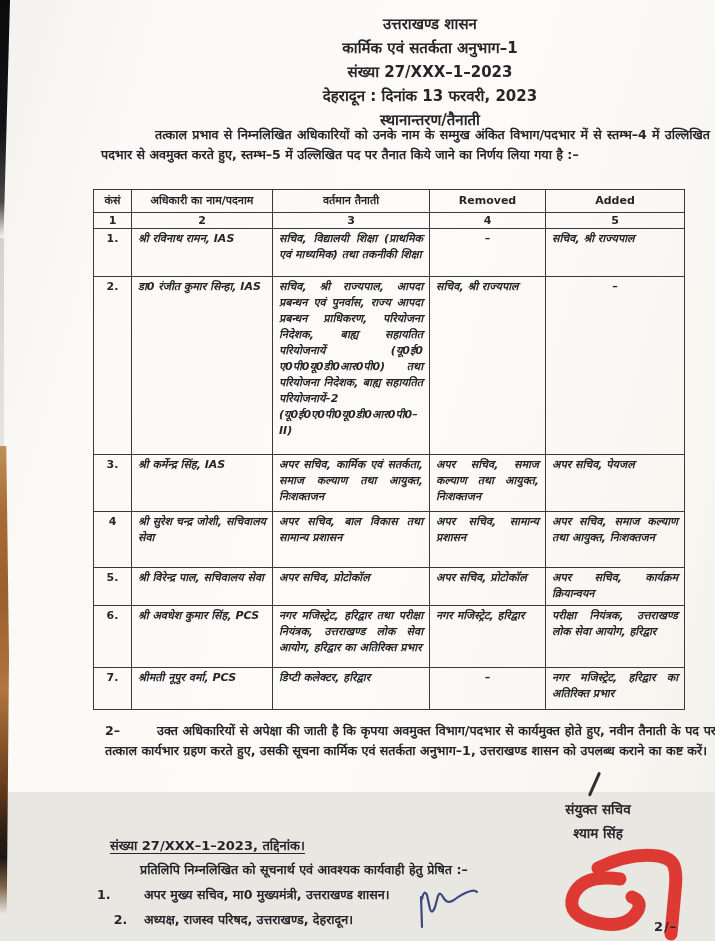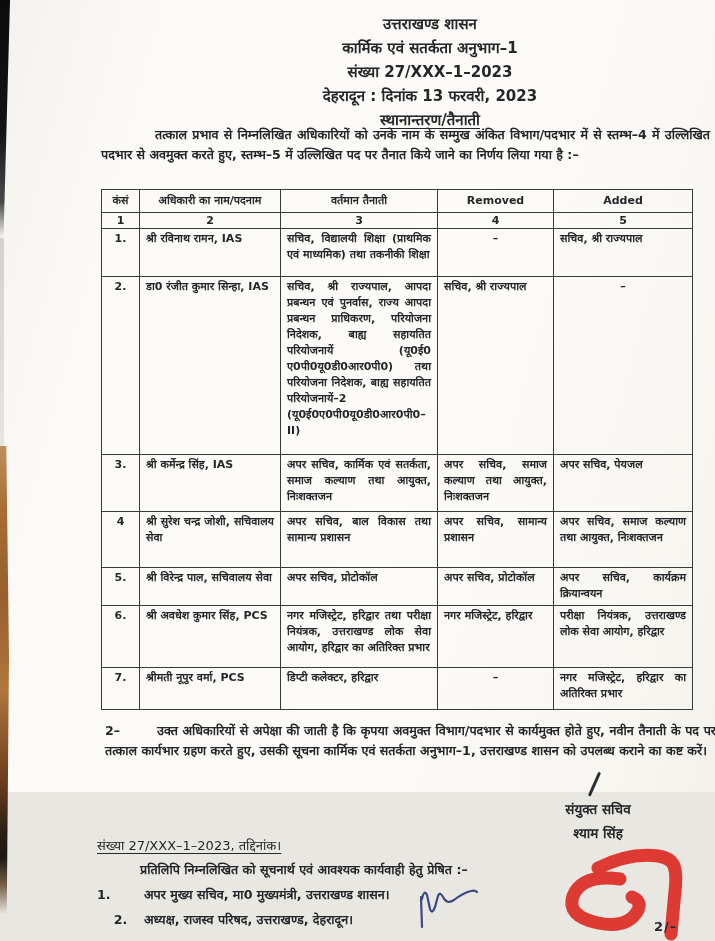--- a/index.html
+++ b/index.html
@@ -18,41 +18,41 @@
   .edge{position:absolute;left:0;}
   .edge-dark{top:0;width:10px;height:238px;
     background:linear-gradient(to bottom,#0b0b0c 0%,#141416 55%,#4a4a4c 85%,rgba(120,120,120,0) 100%);
     clip-path:polygon(0 0,100% 0,35% 100%,0 100%);}
   .edge-mid{top:238px;width:4px;height:210px;background:linear-gradient(to bottom,#b9b6ae,#d8d5cd);opacity:.55;}
   .edge-wood{top:446px;width:9px;height:468px;
     background:linear-gradient(to bottom,#c09059 0%,#a86b33 14%,#9a5f2c 32%,#b0763c 52%,#6b3d1d 72%,#2e2013 82%,#1d1713 88%,#7a6148 94%,rgba(205,196,180,0) 100%);
     clip-path:polygon(0 0,70% 0,100% 45%,75% 100%,0 100%);}
 
   .doc-header{position:absolute;top:12px;left:152px;width:556px;text-align:center;line-height:24px;font-weight:700;font-size:15px;}
-  .doc-header .l5{text-decoration:underline;text-underline-offset:3px;}
+  .doc-header .l5{text-underline-offset:3px;}
 
   .para{font-size:12.6px;line-height:20px;font-weight:600;text-align:justify;}
   .para1{position:absolute;top:121px;left:97px;width:609px;text-indent:54px;margin:4px;}
   .para2{position:absolute;top:713px;left:97px;width:611px;margin:8px;}
   .para2 .pnum{display:inline-block;width:52px;text-indent:0;font-weight:700;}
 
-  table.gov{position:absolute;top:189px;left:101px;width:591px;border-collapse:collapse;table-layout:fixed;}
+  table.gov{position:absolute;top:189px;left:93px;width:591px;border-collapse:collapse;table-layout:fixed;}
   table.gov td,table.gov th{border:1.2px solid #3a3a3e;vertical-align:top;padding:2px 6px;
     font-size:11px;line-height:16px;font-weight:600;}
   table.gov th{font-weight:700;text-align:center;padding:3px 2px;}
   td.sno{text-align:center;padding-left:2px;padding-right:2px;}
-  td.just{text-align:justify;}
+  td.just{text-align:justify;font-style:italic;}
   td.center{text-align:center;}
   tr.numrow td{text-align:center;font-weight:700;padding:0 2px;height:15px;line-height:15px;}
   col.c1{width:38px;}col.c2{width:141px;}col.c3{width:157px;}col.c4{width:116px;}col.c5{width:139px;}
 
   .pen-slash{position:absolute;top:771px;left:593px;width:2.5px;height:26px;background:#2e2e34;transform:rotate(24deg);border-radius:2px;}
   .signature{position:absolute;top:797px;left:538px;width:120px;text-align:center;font-size:13.5px;font-weight:700;line-height:24px;}
 
-  .ref-line{position:absolute;top:836px;left:97px;font-size:13px;font-weight:400;text-decoration:underline;text-underline-offset:3px;}
+  .ref-line{position:absolute;top:836px;left:110px;font-size:13px;font-weight:700;text-decoration:underline;text-underline-offset:3px;}
   .copy-line{position:absolute;top:861px;left:140px;font-size:12.6px;font-weight:600;}
   .dist-item{position:absolute;left:97px;font-size:12.6px;font-weight:600;}
   .dist-item .inum{display:inline-block;width:47px;font-weight:700;}
   .item1{top:886px;}
   .item2{top:911px;text-align:center;}
 
   .red-mark{position:absolute;top:846px;left:558px;}
   .blue-squiggle{position:absolute;top:883px;left:415px;}
   .page-mark{position:absolute;top:919px;left:654px;font-size:13px;font-weight:700;letter-spacing:1px;}
 </style>

